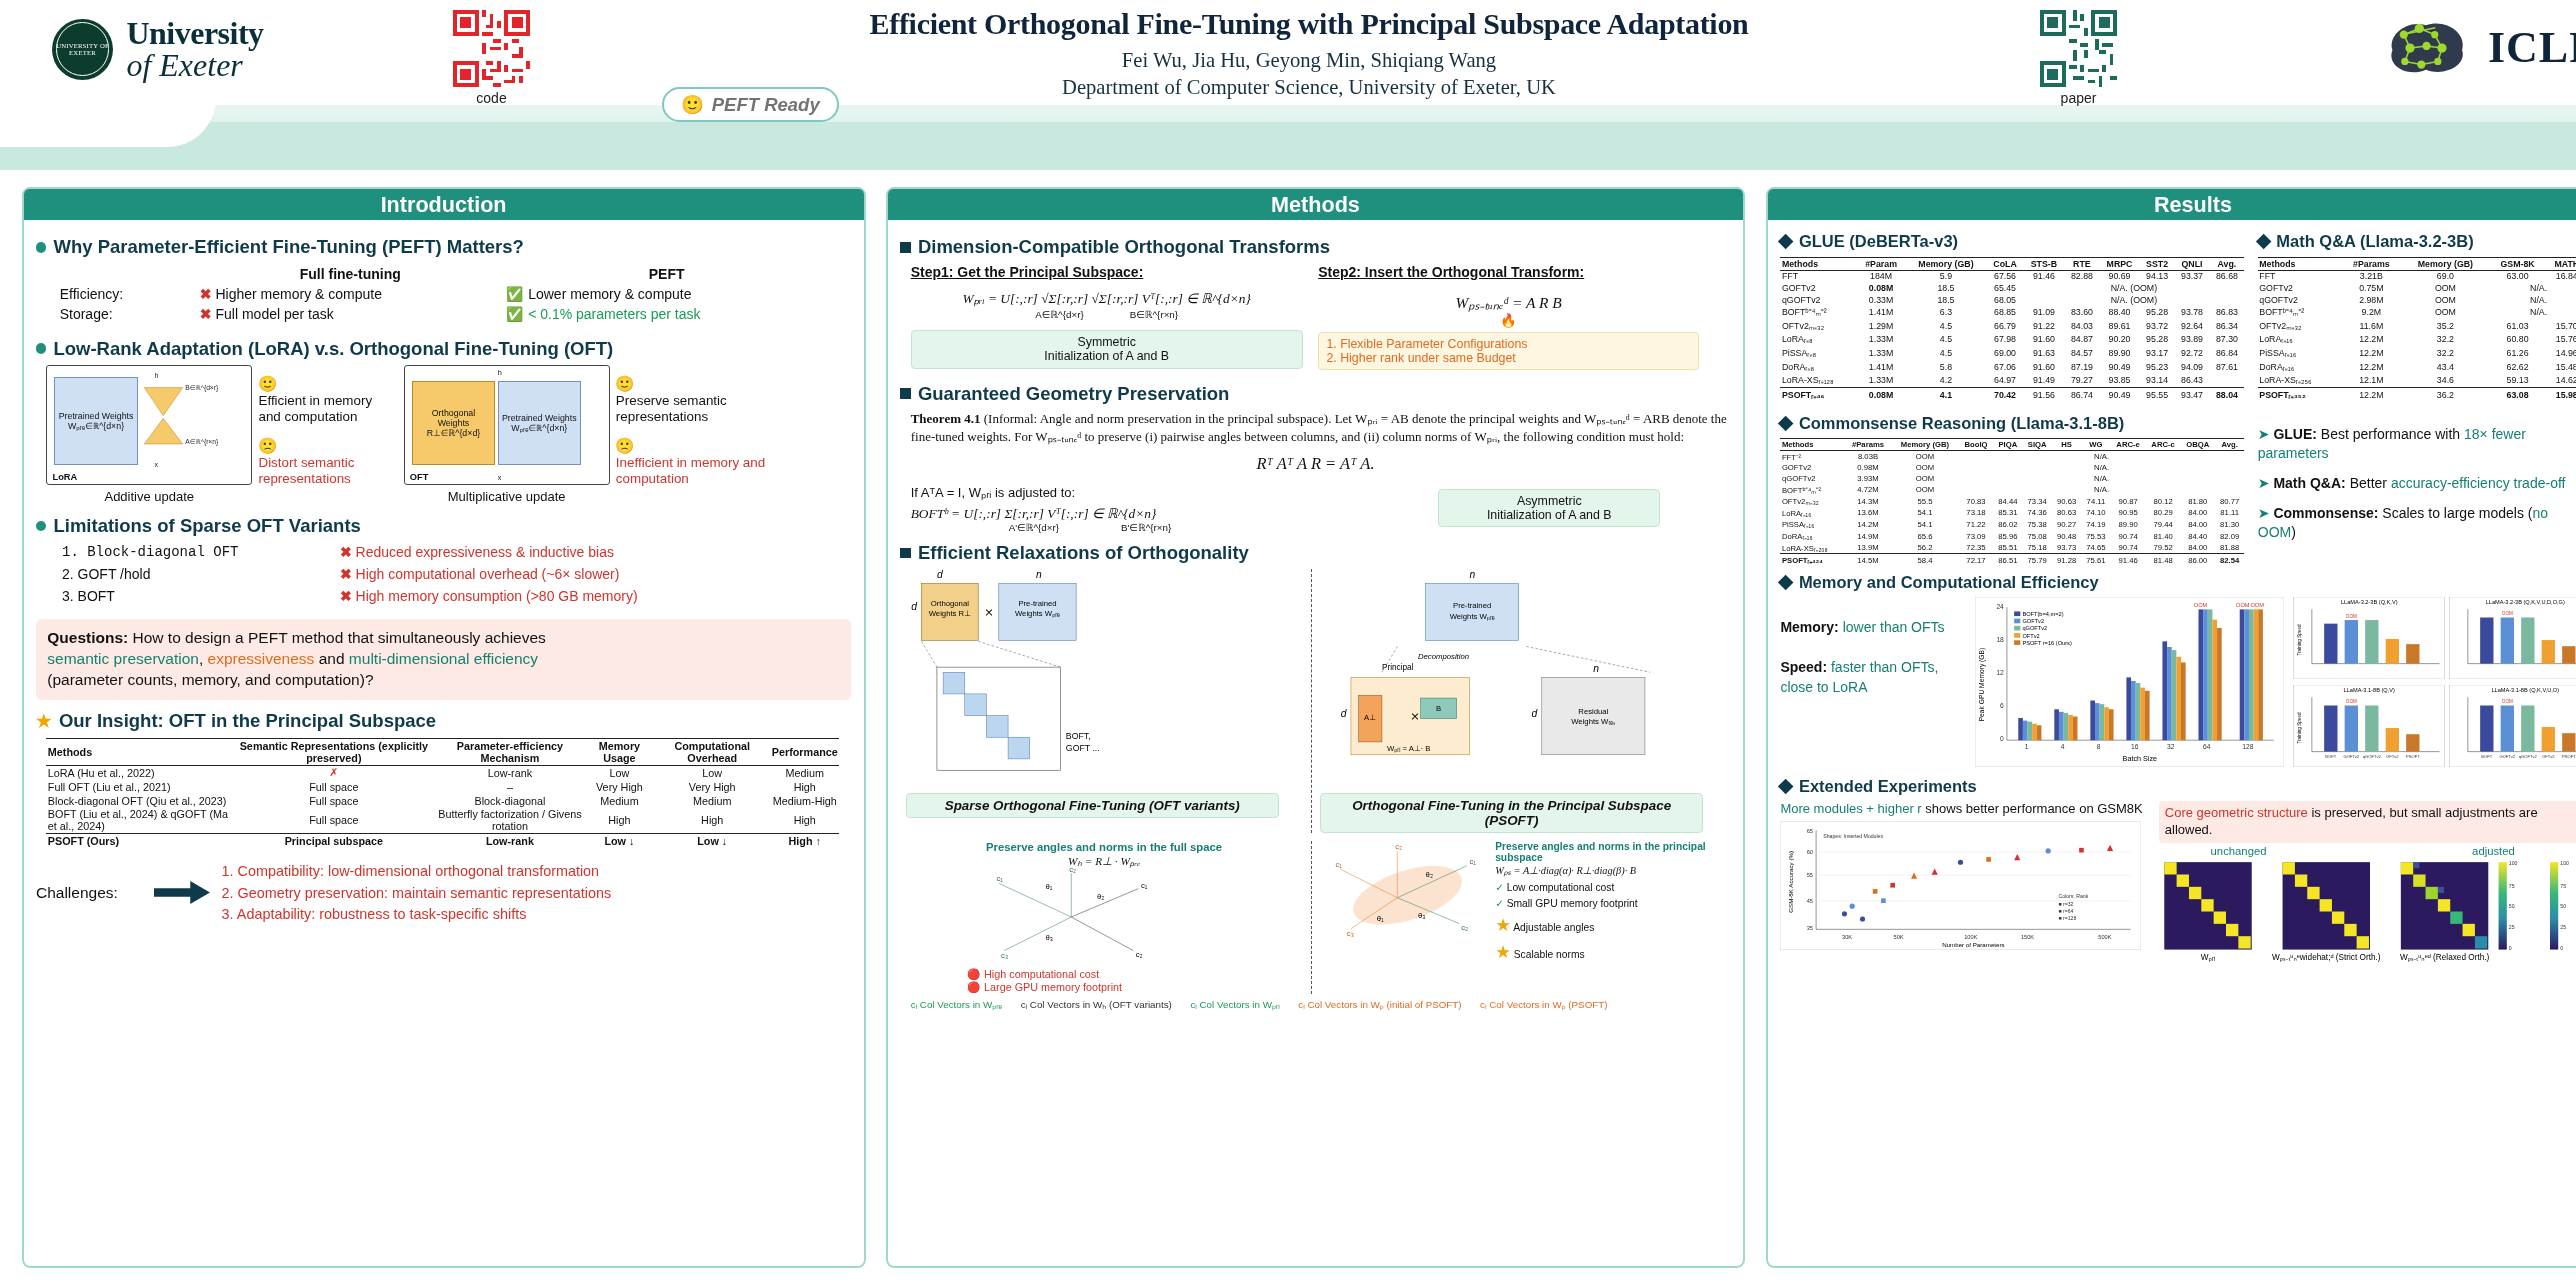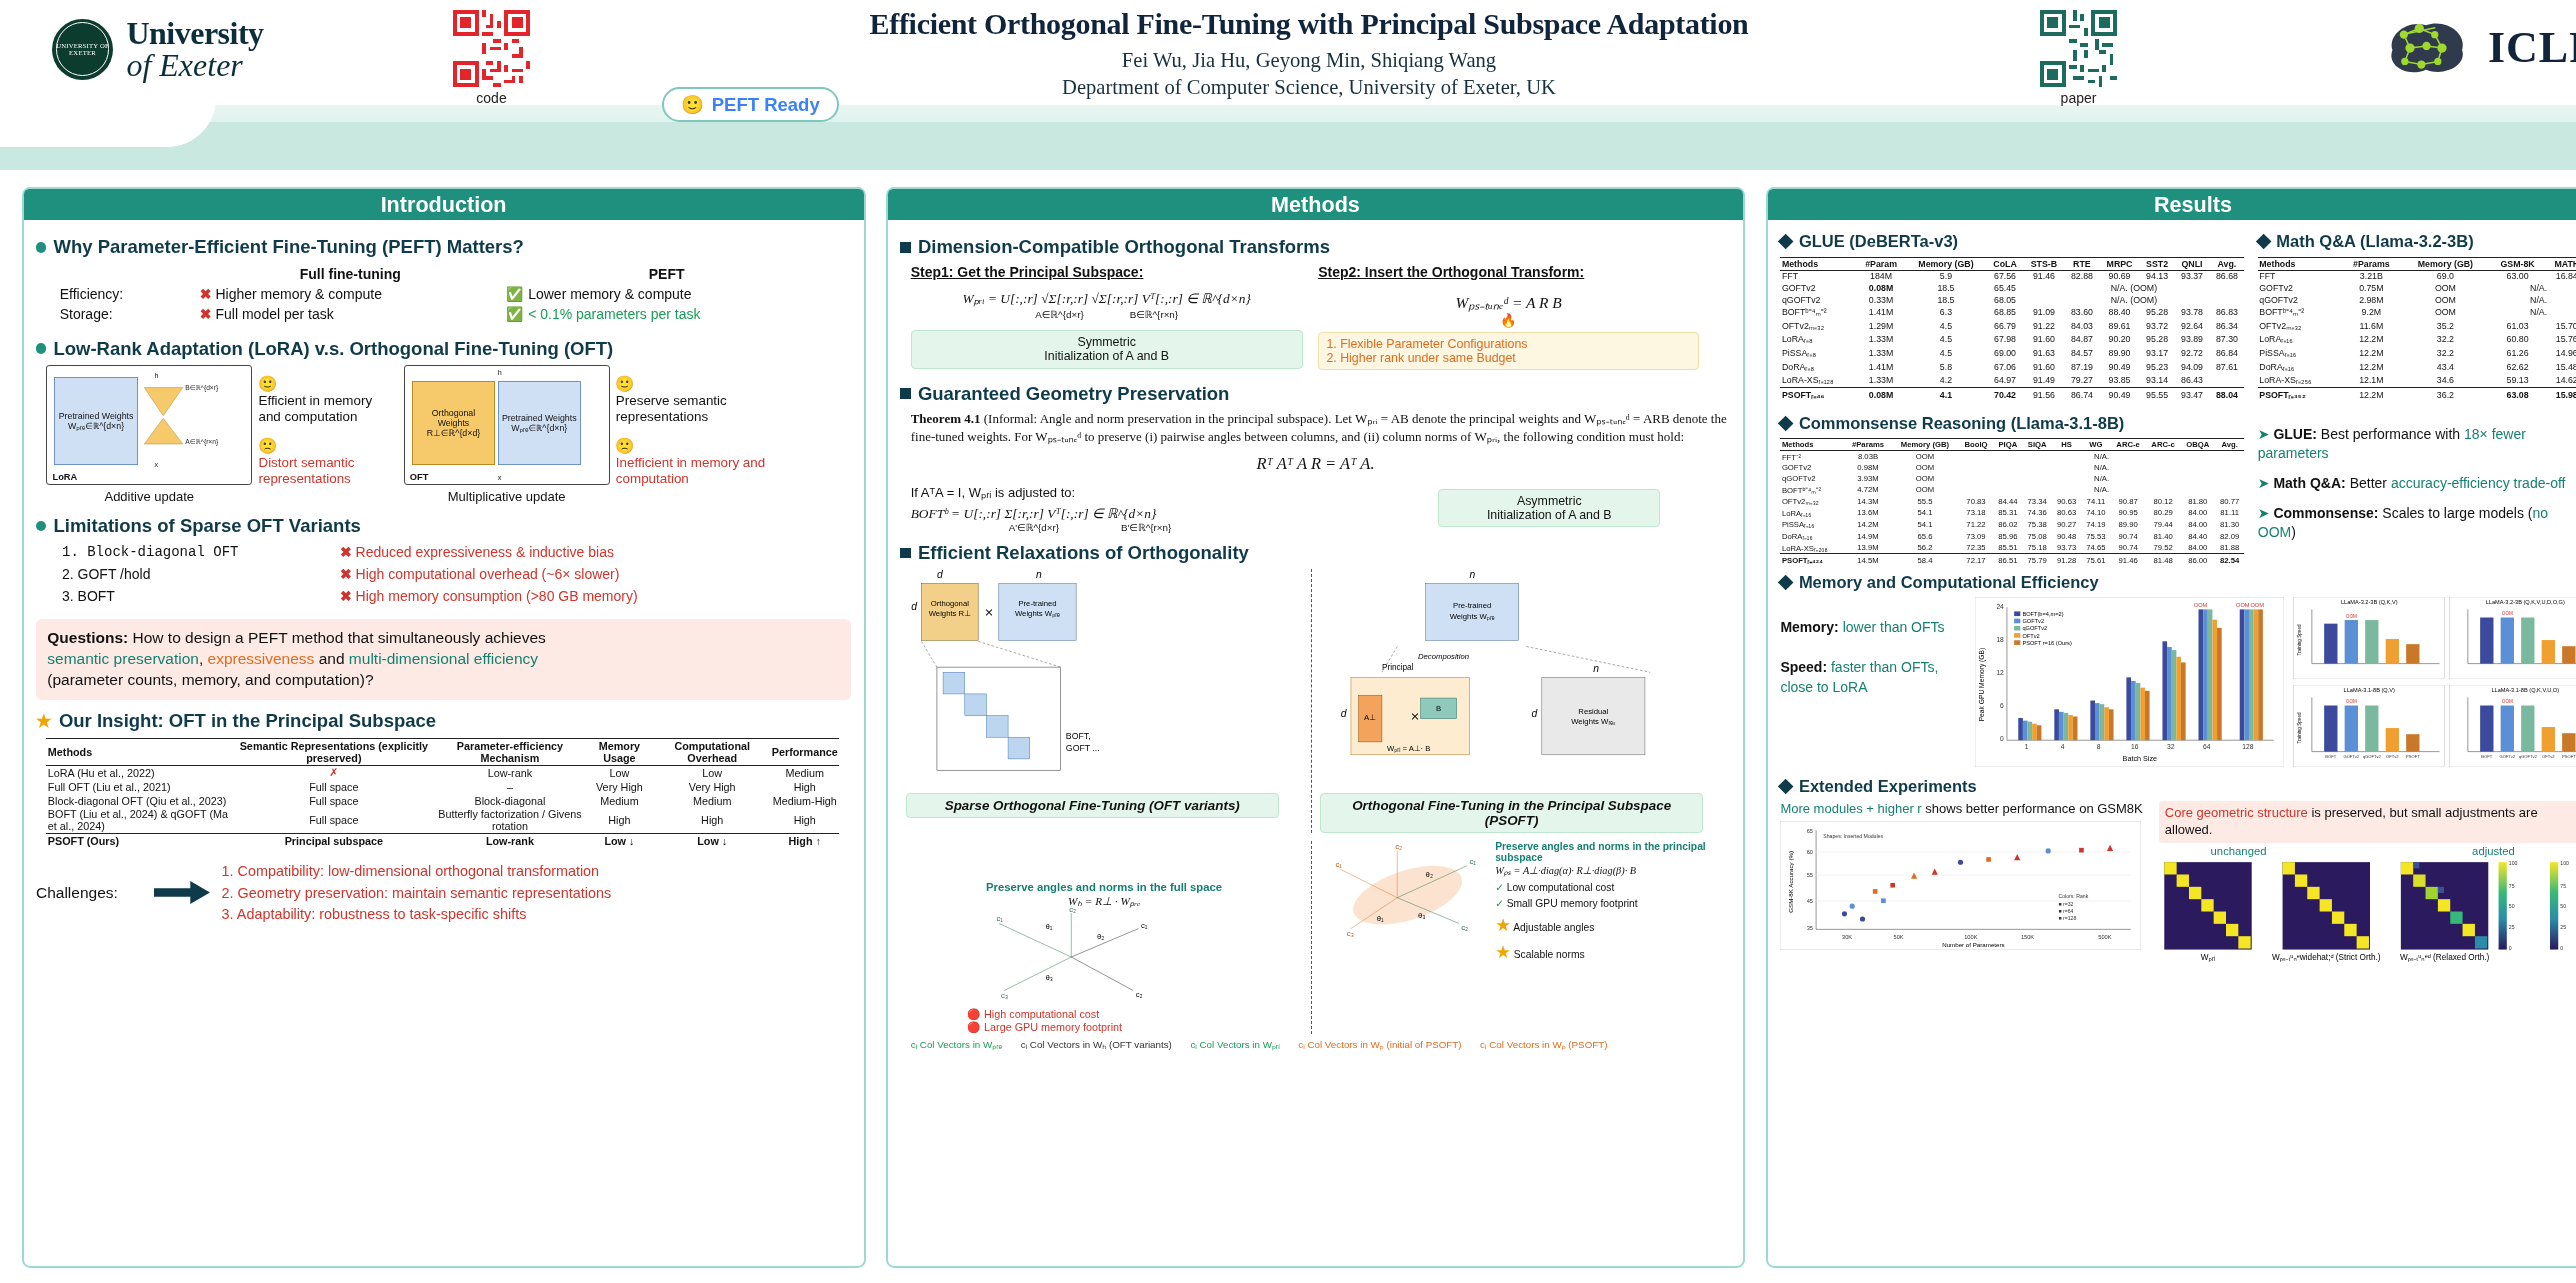--- a/index.html
+++ b/index.html
@@ -33,21 +33,21 @@
   .qr{width:77px;height:77px;position:absolute;}
   .qr-label{position:absolute;text-align:center;width:77px;font-size:14px;color:#222;}
 
   .title-block{position:absolute;left:598px;top:7.2px;width:1422px;text-align:center;}
   .poster-title{font-size:30px;font-weight:700;color:#10243c;letter-spacing:-0.3px;line-height:1.12;font-family:"Liberation Serif",serif;}
   .authors{font-size:20.6px;color:#16303f;margin-top:8.2px;font-family:"Liberation Serif",serif;}
   .affil{font-size:20.6px;color:#16303f;margin-top:4.1px;font-family:"Liberation Serif",serif;}
   .peft-ready{position:absolute;left:662px;top:87px;display:flex;align-items:center;gap:7.2px;
     border:2.1px solid #7fc8bd;border-radius:23px;padding:4.6px 17.5px;background:#fff;}
   .peft-ready .emoji{font-size:18.5px;}
-  .peft-ready .txt{font-size:18.5px;font-weight:700;color:#3b82f6;}
+  .peft-ready .txt{font-size:18.5px;font-weight:700;color:#737373;font-style:italic;}
 
   .iclr{position:absolute;right:36px;top:14.4px;display:flex;align-items:center;gap:13.4px;}
   .iclr-brain{width:98px;height:66px;position:relative;}
   .iclr-text{font-size:44px;font-weight:700;color:#10243c;letter-spacing:1px;font-family:"Liberation Serif",serif;}
 
   
   .col{position:absolute;top:187px;background:#ffffff;border:2.1px solid #9fd8cd;border-radius:8.2px;}
   .col-head{height:31px;background:#1f8f7e;color:#fff;display:flex;align-items:center;justify-content:center;
     font-size:21.6px;font-weight:700;border-radius:5.2px 5.2px 0 0;}
   .col1{left:21.6px;width:840px;height:1077px;}
@@ -538,21 +538,21 @@
           <text x="530" y="300" font-size="15" text-anchor="middle">Weights Wᵣₑₛ</text>
           <text x="40" y="286" font-size="20" font-style="italic">d</text>
           <text x="410" y="286" font-size="20" font-style="italic">d</text>
           <text x="530" y="200" font-size="20" font-style="italic">n</text>
         </svg>
         <div class="captionbox" style="width:371px;">Orthogonal Fine-Tuning in the Principal Subspace (PSOFT)</div>
       </div>
     </div>
 
     <div class="flexrow" style="gap:8.2px;margin-left:5.2px;margin-top:7.2px;">
-      <div style="width:397px;margin-top:40px;">
+      <div style="width:397px;">
         <div class="center teal" style="font-size:11.3px;font-weight:700;">Preserve angles and norms in the full space</div>
         <div class="center eq" style="font-size:11.3px;">Wₕ = R⊥ · Wₚᵣₑ</div>
         <svg width="222" height="98" style="margin-left:62px;" viewBox="0 0 430 190">
           <line x1="200" y1="95" x2="60" y2="30" stroke="#3a7c53"></line>
             <line x1="200" y1="95" x2="70" y2="160" stroke="#3a7c53"></line>
           <line x1="200" y1="95" x2="330" y2="40" stroke="#333"></line>
             <line x1="200" y1="95" x2="320" y2="160" stroke="#333"></line>
           <line x1="200" y1="95" x2="200" y2="10" stroke="#3a7c53"></line>
           <text x="55" y="26" font-size="15" fill="#2c6b45">c₁</text>
           <text x="64" y="174" font-size="15" fill="#2c6b45">c₃</text>

